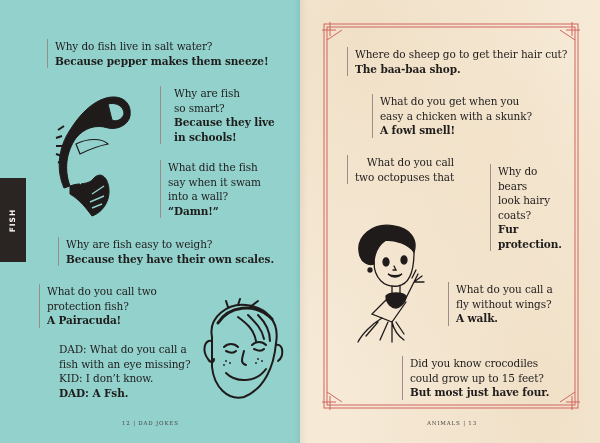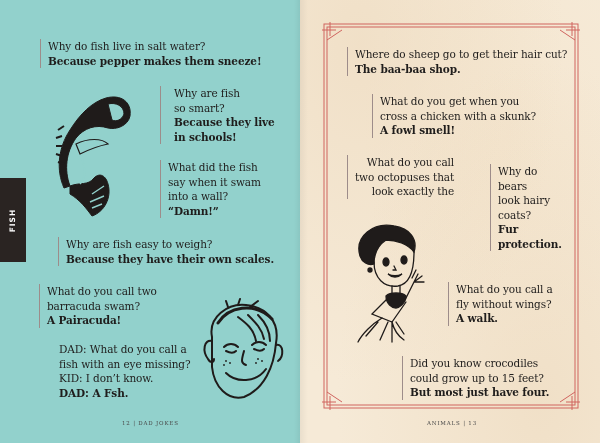--- a/index.html
+++ b/index.html
@@ -67,21 +67,21 @@
 
   .illus { position: absolute; }
 </style>
 </head>
 <body>
 
 <div class="spread">
 
   <div class="page-left">
 
-    <div class="joke" style="left:40px; top:39px;">
+    <div class="joke" style="left:47px; top:39px;">
       <span class="q">Why do fish live in salt water?</span>
       <span class="a">Because pepper makes them sneeze!</span>
     </div>
 
     <div class="joke" style="left:160px; top:86px;padding-left:13px;">
       <span class="q">Why are fish</span>
       <span class="q">so smart?</span>
       <span class="a">Because they live</span>
       <span class="a">in schools!</span>
     </div>
@@ -93,21 +93,21 @@
       <span class="a">“Damn!”</span>
     </div>
 
     <div class="joke" style="left:58px; top:237px;">
       <span class="q">Why are fish easy to weigh?</span>
       <span class="a">Because they have their own scales.</span>
     </div>
 
     <div class="joke" style="left:39px; top:284px;">
       <span class="q">What do you call two</span>
-      <span class="q">barracuda swam?</span>
+      <span class="q">protection fish?</span>
       <span class="a">A Pairacuda!</span>
     </div>
 
     <div class="joke" style="left:52px; top:342px; border-left:none; padding-left:7px;">
       <span class="q">DAD: What do you call a</span>
       <span class="q">fish with an eye missing?</span>
       <span class="q">KID: I don’t know.</span>
       <span class="a">DAD: A Fsh.</span>
     </div>
 
@@ -168,28 +168,27 @@
     </g>
   </svg>
 
   <div class="joke" style="left:347px; top:47px;">
     <span class="q">Where do sheep go to get their hair cut?</span>
     <span class="a">The baa-baa shop.</span>
   </div>
 
   <div class="joke" style="left:372px; top:94px;">
     <span class="q">What do you get when you</span>
-    <span class="q">cross a chicken with a skunk?</span>
+    <span class="q">easy a chicken with a skunk?</span>
     <span class="a">A fowl smell!</span>
   </div>
 
   <div class="joke" style="left:347px; top:155px;text-align:right;">
     <span class="q">What do you call</span>
     <span class="q">two octopuses that</span>
-    <span class="q">look exactly the</span>
   </div>
 
   <div class="joke" style="left:490px; top:164px;">
     <span class="q">Why do</span>
     <span class="q">bears</span>
     <span class="q">look hairy</span>
     <span class="q">coats?</span>
     <span class="a">Fur</span>
     <span class="a">protection.</span>
   </div>

